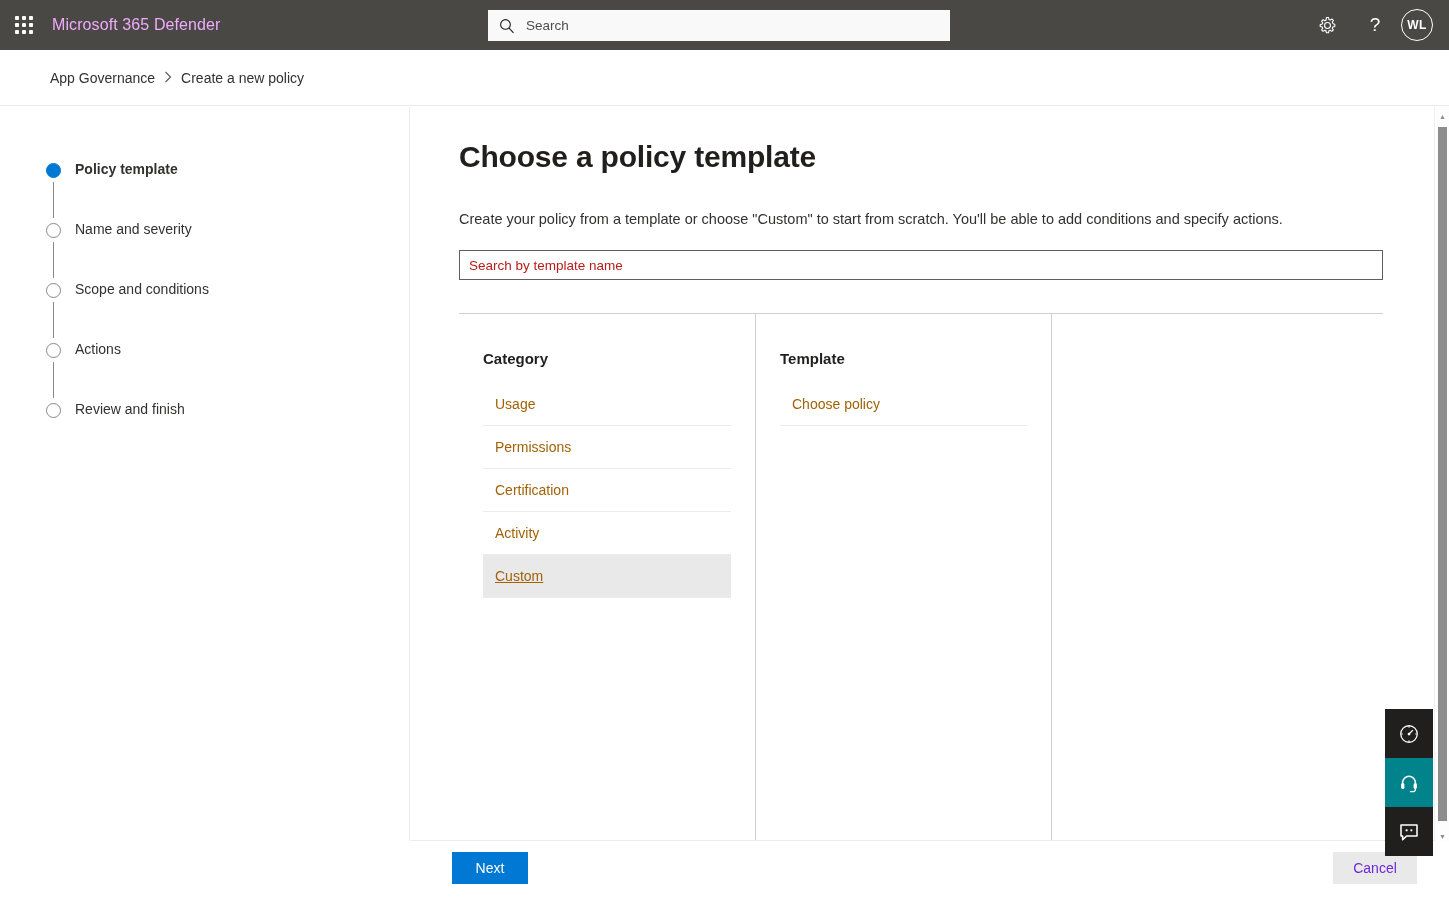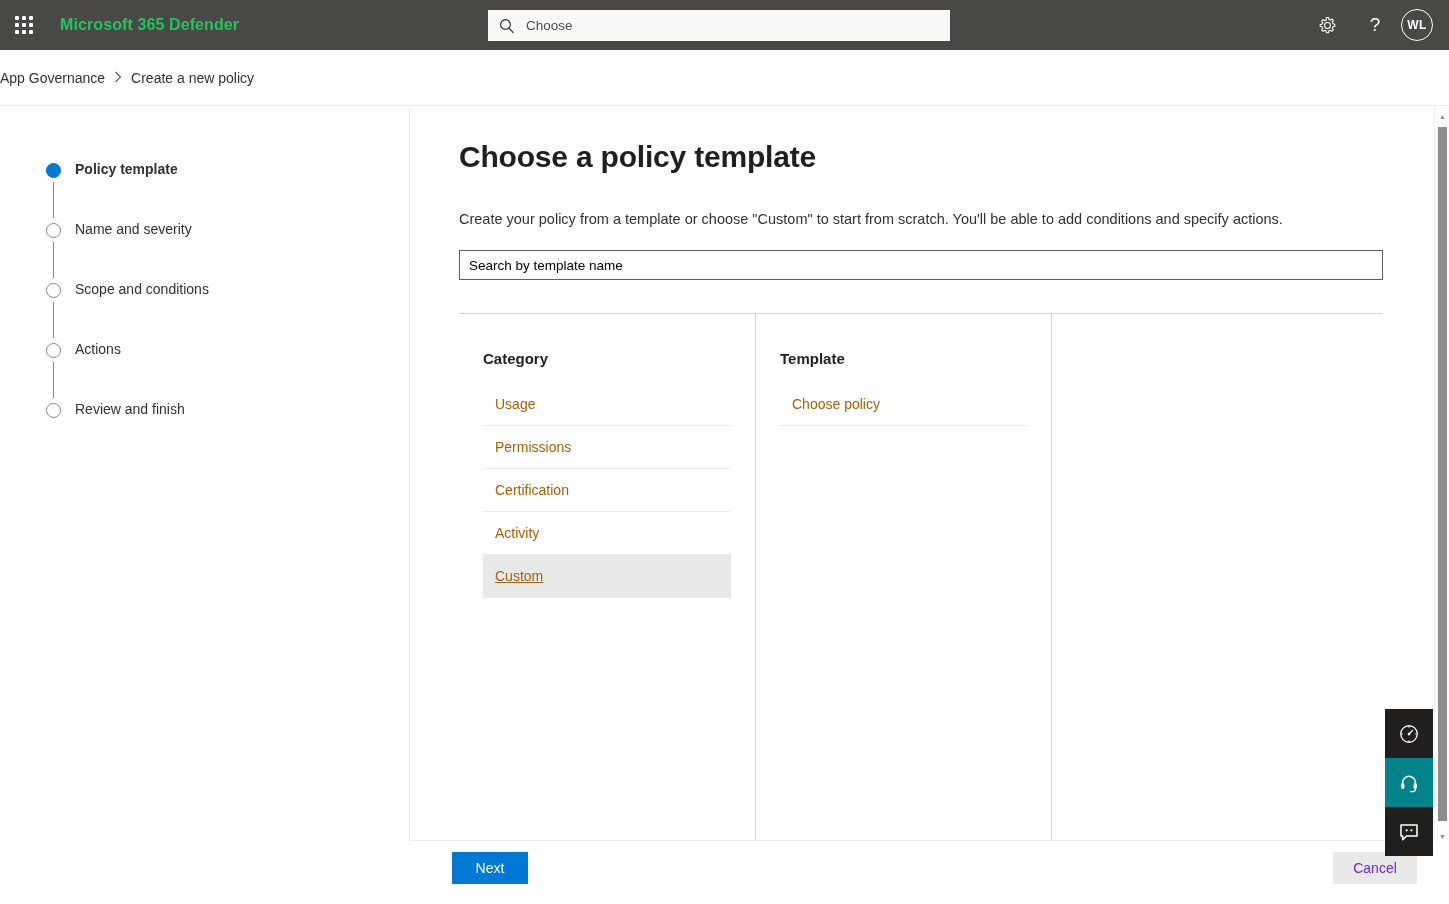--- a/index.html
+++ b/index.html
@@ -25,24 +25,24 @@
     cursor: pointer;
   }
   .waffle-grid {
     display: grid;
     grid-template-columns: repeat(3, 4px);
     grid-template-rows: repeat(3, 4px);
     gap: 3px;
   }
   .waffle-grid i { display: block; width: 4px; height: 4px; background: #ffffff; border-radius: 1px; }
   .suite-title {
-    color: #22c55e;
+    color: #f0abfc;
     font-size: 16px;
-    font-weight: 700;
-    margin-left: 12px;
+    font-weight: 400;
+    margin-left: 4px;
     letter-spacing: .1px;
     white-space: nowrap;
   }
   .suite-search {
     position: absolute; left: 488px; top: 10px;
     width: 462px; height: 31px;
     background: #f9f9f9;
     display: flex; align-items: center;
     padding: 0 10px;
     cursor: text;
@@ -66,20 +66,21 @@
     display: flex; align-items: center; justify-content: center;
     margin-right: 16px; margin-left: 2px; cursor: pointer;
     letter-spacing: .3px;
   }
 
   
   .breadcrumb {
     position: absolute; top: 50px; left: 0;
     width: 1449px; height: 56px;
     display: flex; align-items: center;
+    padding-left: 50px;
     border-bottom: 1px solid #edebe9;
     background: #ffffff;
   }
   .crumb { font-size: 14px; color: #323130; cursor: pointer; }
   .crumb.current { cursor: default; }
   .crumb-sep { margin: 0 9px; color: #605e5c; font-size: 12px; line-height: 1; }
 
   
   .wizard {
     position: absolute; top: 107px; left: 0;
@@ -143,21 +144,21 @@
   }
   .tpl-search {
     position: absolute; left: 48px; top: 143px;
     width: 924px; height: 30px;
     border: 1px solid #605e5c;
     background: #ffffff;
     display: flex; align-items: center;
     padding: 0 9px;
     cursor: text;
   }
-  .tpl-search .ph { font-size: 13.5px; color: #000000; }
+  .tpl-search .ph { font-size: 13.5px; color: #b91c1c; }
 
   .picker {
     position: absolute; left: 48px; top: 206px;
     width: 924px; height: 528px;
     border-top: 1px solid #d2d0ce;
     display: flex;
   }
   .col { position: relative; height: 100%; padding-top: 36px; }
   .col.category { width: 297px; border-right: 1px solid #d2d0ce; }
   .col.template { width: 296px; border-right: 1px solid #d2d0ce; }
@@ -254,21 +255,21 @@
         <i></i>
     </div>
   </div>
   <div class="suite-title">Microsoft 365 Defender</div>
 
   <div class="suite-search">
     <svg class="mag" viewBox="0 0 20 20">
       <circle cx="8.3" cy="8.3" r="5.4" fill="none" stroke="#1b1b1b" stroke-width="1.2"></circle>
       <line x1="12.3" y1="12.4" x2="17.2" y2="17.6" stroke="#1b1b1b" stroke-width="1.2"></line>
     </svg>
-    <span class="ph">Choose</span>
+    <span class="ph">Search</span>
   </div>
 
   <div class="suite-right">
     <div class="suite-btn">
       <svg width="19" height="19" viewBox="0 0 20 20">
         <path fill="none" stroke="#ffffff" stroke-width="1.15" d="M10 6.9a3.1 3.1 0 1 0 0 6.2 3.1 3.1 0 0 0 0-6.2z"></path>
         <path fill="none" stroke="#ffffff" stroke-width="1.15" stroke-linejoin="round" d="M8.9 1.6h2.2l.35 2.05c.52.16 1.01.37 1.45.64l1.72-1.18 1.56 1.56-1.18 1.72c.27.44.48.93.64 1.45L17.7 8.9v2.2l-2.06.36c-.16.52-.37 1-.64 1.45l1.18 1.72-1.56 1.56-1.72-1.18c-.44.27-.93.48-1.45.64L11.1 17.7H8.9l-.36-2.05a5.9 5.9 0 0 1-1.45-.64l-1.72 1.18-1.56-1.56 1.18-1.72a5.9 5.9 0 0 1-.64-1.45L2.3 11.1V8.9l2.05-.36c.16-.52.37-1.01.64-1.45L3.81 5.37l1.56-1.56 1.72 1.18c.44-.27.93-.48 1.45-.64z"></path>
       </svg>
     </div>
     <div class="suite-btn help">

